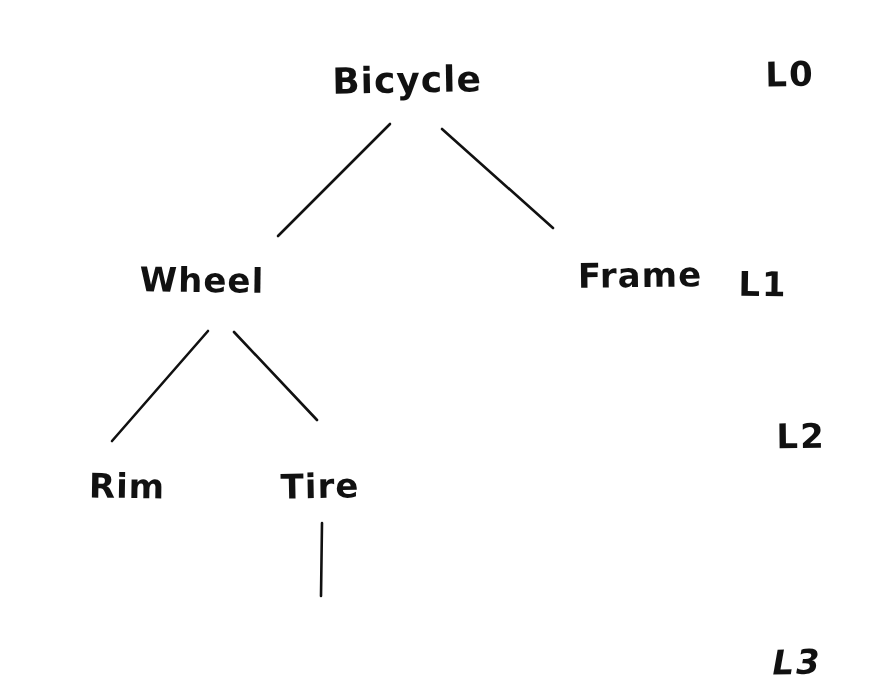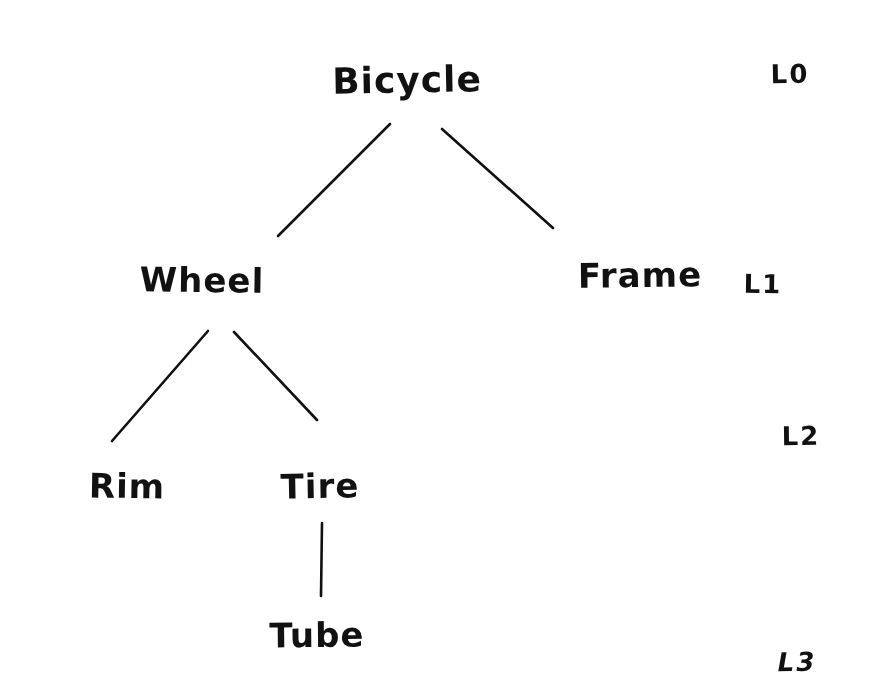--- a/index.html
+++ b/index.html
@@ -29,21 +29,21 @@
     position: absolute;
     transform: translate(-50%, -50%);
     color: #111111;
     font-weight: bold;
     white-space: nowrap;
     letter-spacing: 1px;
     user-select: none;
   }
   .node-label { font-size: 34px; }
   .root-label { font-size: 36px; }
-  .level-label { font-size: 26px; letter-spacing: 2px; }
+  .level-label { font-size: 34px; letter-spacing: 2px; }
   
   .tilt-a { transform: translate(-50%, -50%) rotate(-1deg); }
   .tilt-b { transform: translate(-50%, -50%) rotate(0.8deg); }
   .tilt-c { transform: translate(-50%, -50%) rotate(-0.6deg); }
 </style>
 </head>
 <body>
 
 <div class="canvas">
 
@@ -58,21 +58,20 @@
   <div class="node-label root-label tilt-a" style="left:407px; top:80px;">Bicycle</div>
 
   <div class="node-label tilt-b" style="left:202px; top:280px;">Wheel</div>
 
   <div class="node-label tilt-c" style="left:640px; top:275px;">Frame</div>
 
   <div class="node-label tilt-b" style="left:127px; top:486px;">Rim</div>
 
   <div class="node-label tilt-a" style="left:320px; top:486px;">Tire</div>
 
-  <div class="node-label tilt-c" style="left:317px; top:635px;">Tube</div>
 
   <div class="level-label tilt-a" style="left:790px; top:74px;">L0</div>
 
   <div class="level-label tilt-b" style="left:763px; top:284px;">L1</div>
 
   <div class="level-label tilt-c" style="left:801px; top:436px;">L2</div>
 
   <div class="level-label tilt-a" style="left:797px; top:662px;font-style:italic;">L3</div>
 
 </div>

